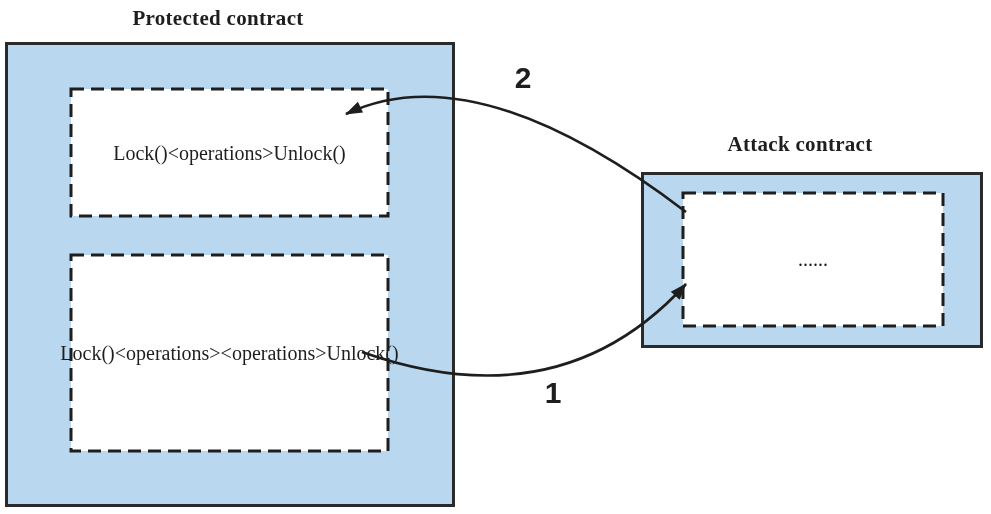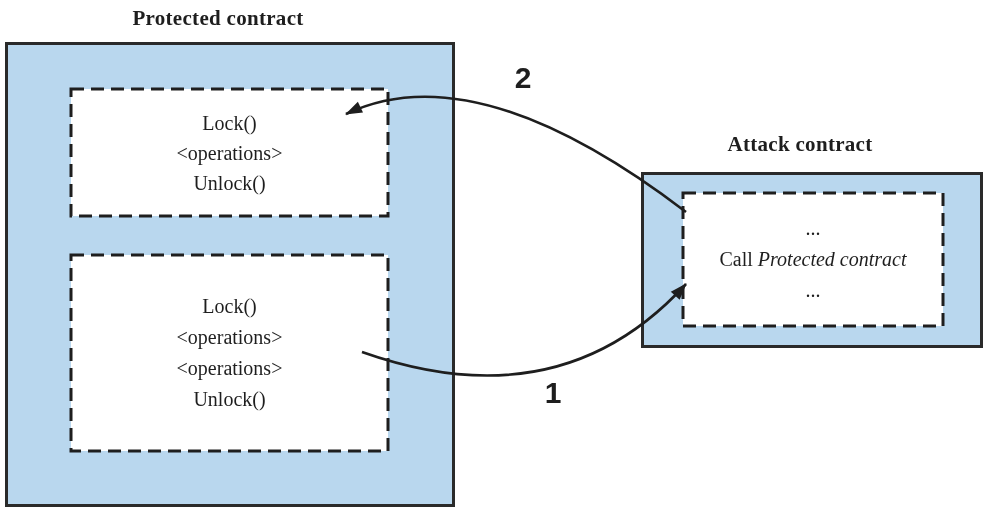--- a/index.html
+++ b/index.html
@@ -48,21 +48,20 @@
     letter-spacing: 0.3px;
   }
   .title-protected { left: 3px;   top: 5px;   width: 430px; }
   .title-attack    { left: 629px; top: 131px; width: 342px; }
 
   
   .block {
     position: absolute;
     z-index: 3;
     display: flex;
-    flex-direction: column;
     align-items: center;
     justify-content: center;
     text-align: center;
     font-size: 20px;
   }
   .block .line { white-space: pre; }
   .block-guarded   { left: 71px;  top: 89px;  width: 317px; height: 127px; }
   .block-guarded .line { line-height: 30px; }
   .block-vulnerable{ left: 71px;  top: 255px; width: 317px; height: 196px; }
   .block-vulnerable .line { line-height: 31px; }
@@ -117,20 +116,19 @@
 
   <div class="block block-vulnerable">
     <div class="line">Lock()</div>
     <div class="line">&lt;operations&gt;</div>
     <div class="line">&lt;operations&gt;</div>
     <div class="line">Unlock()</div>
   </div>
 
   <div class="block block-attack">
     <div class="line">...</div>
-    <div class="line"><span>Call </span><span class="it">Protected contract</span></div>
     <div class="line">...</div>
   </div>
 
   <div class="num num-2">2</div>
   <div class="num num-1">1</div>
 
 </div>
 
 </body></html>

